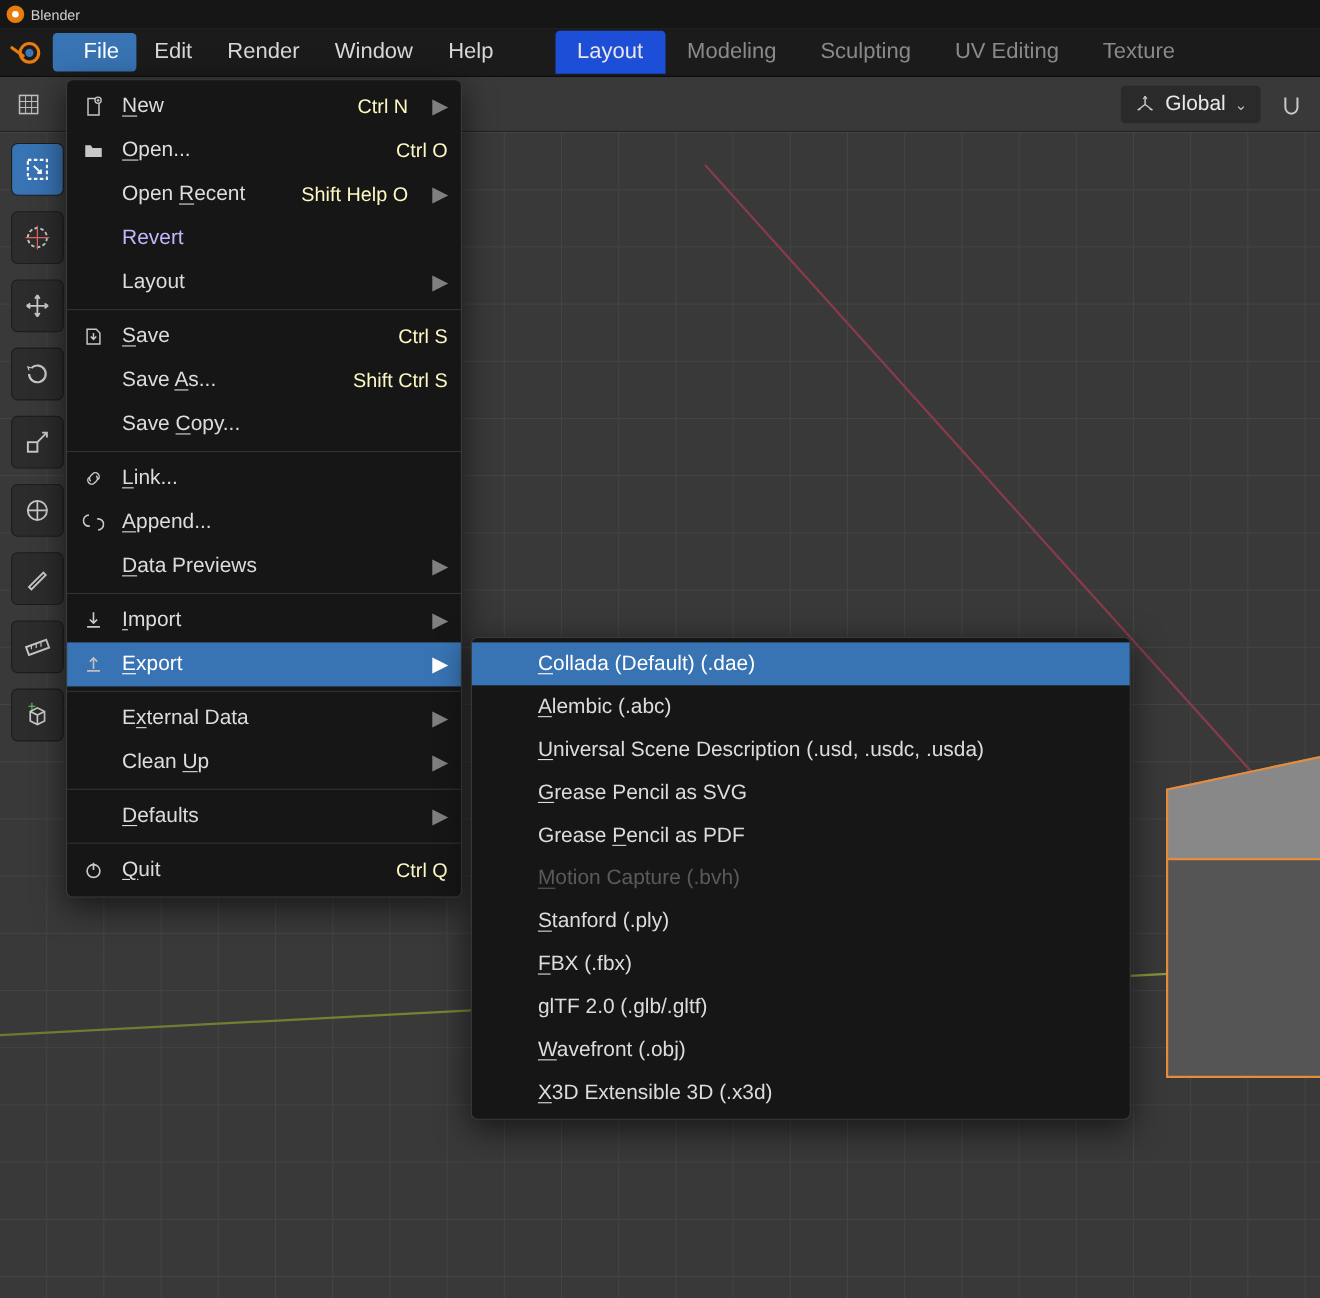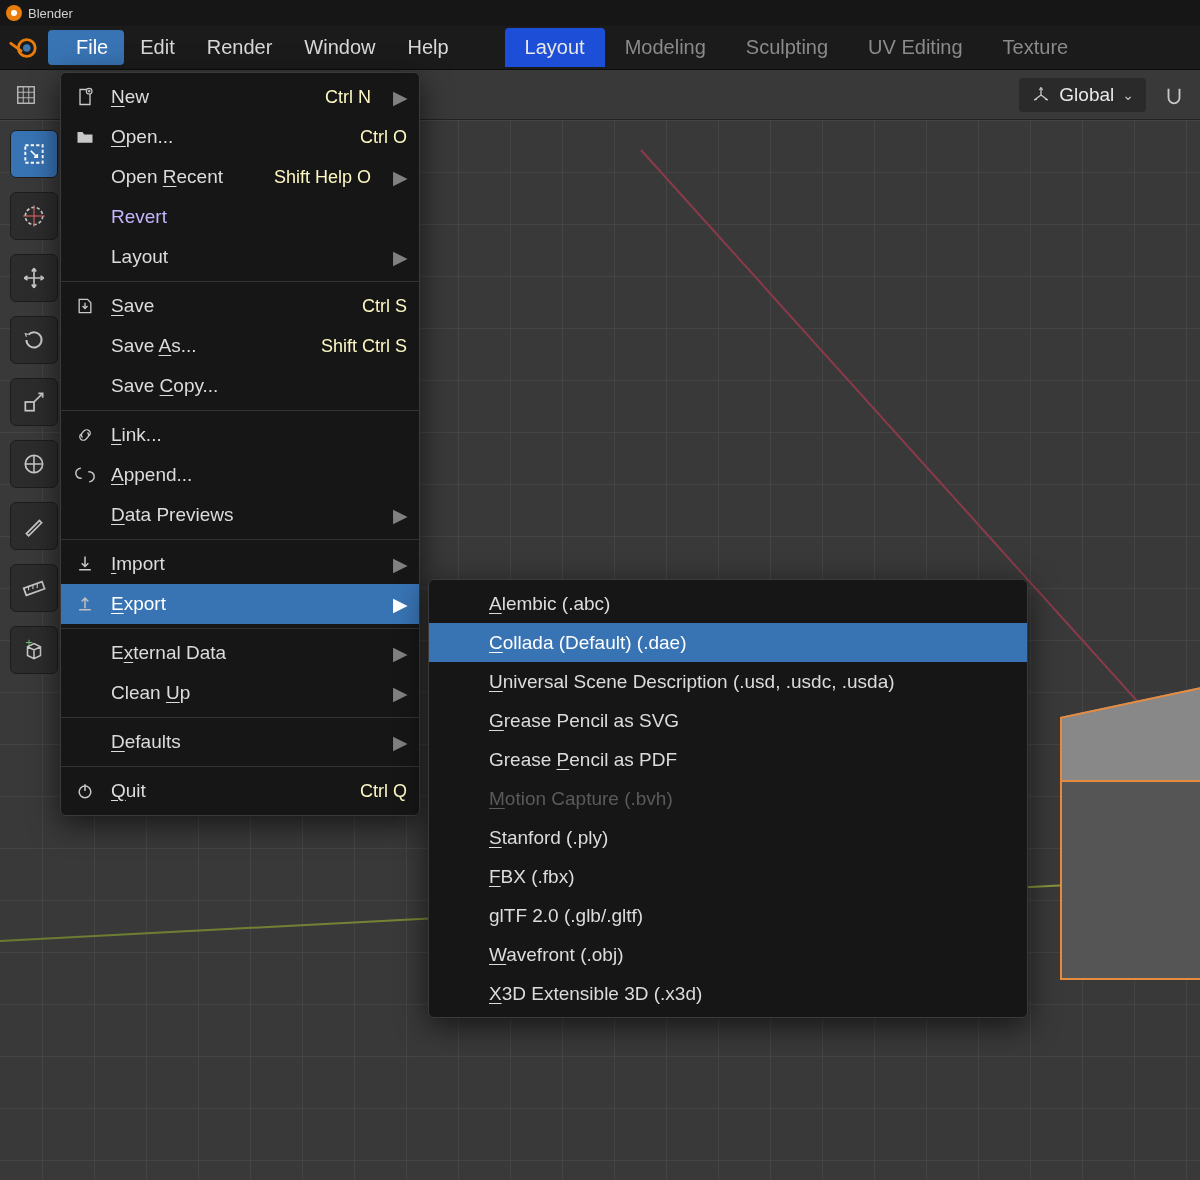--- a/index.html
+++ b/index.html
@@ -327,27 +327,27 @@
           <circle cx="12" cy="13" r="7" fill="none" stroke="#c8c8c8" stroke-width="1.8"></circle>
           <line x1="12" y1="4" x2="12" y2="12" stroke="#c8c8c8" stroke-width="1.8"></line>
         </svg>
       </div>
       <div class="dd-label"><span><u class="mn">Q</u>uit</span></div>
       <div class="dd-shortcut">Ctrl Q</div>
     </div>
   </div>
 
 <div class="submenu" id="export-menu">
-    <div class="sm-row">
-      <span><u class="mn">A</u>lembic (.abc)</span>
-    </div>
     <div class="sm-row highlight">
       <span><u class="mn">C</u>ollada (Default) (.dae)</span>
     </div>
     <div class="sm-row">
+      <span><u class="mn">A</u>lembic (.abc)</span>
+    </div>
+    <div class="sm-row">
       <span><u class="mn">U</u>niversal Scene Description (.usd, .usdc, .usda)</span>
     </div>
     <div class="sm-row">
       <span><u class="mn">G</u>rease Pencil as SVG</span>
     </div>
     <div class="sm-row">
       <span>Grease <u class="mn">P</u>encil as PDF</span>
     </div>
     <div class="sm-row disabled">
       <span><u class="mn">M</u>otion Capture (.bvh)</span>

